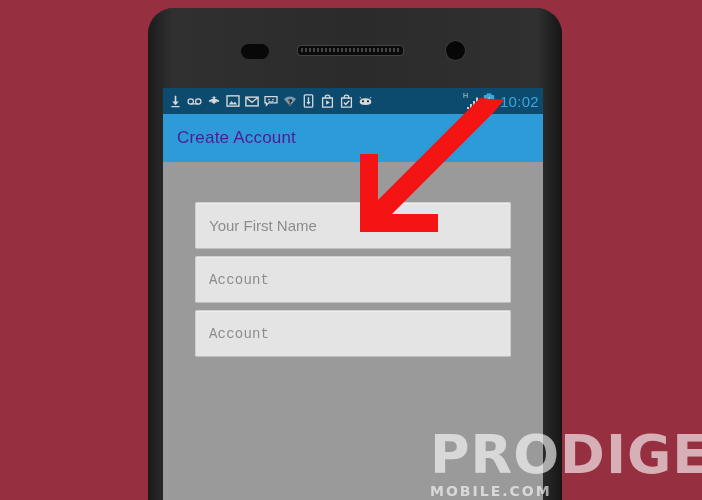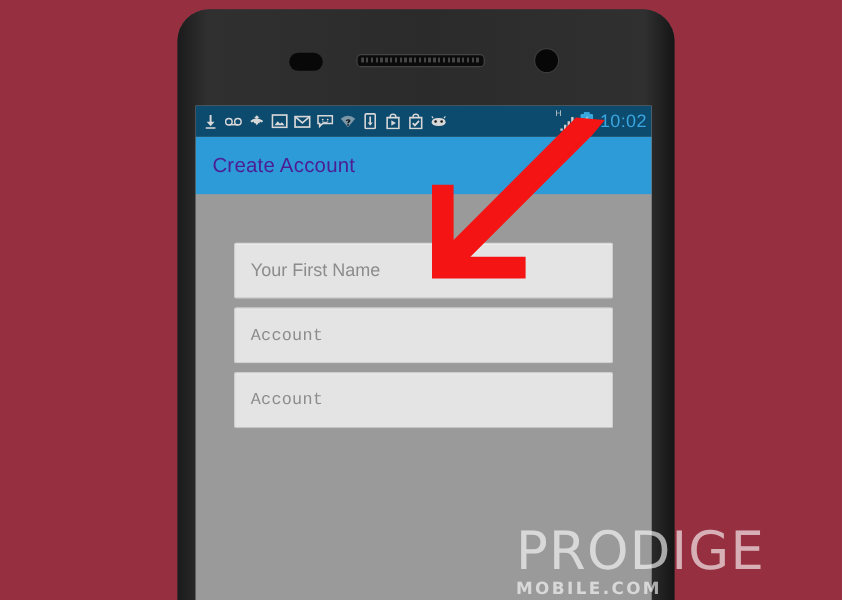--- a/index.html
+++ b/index.html
@@ -164,22 +164,22 @@
   
   #watermark {
     position: absolute;
     right: 8px; bottom: 2px;
     width: 264px;
     text-align: left;
     pointer-events: none;
     line-height: 1;
   }
   #wm-main {
-    font-size: 44px;
-    font-weight: 400;
+    font-size: 54px;
+    font-weight: 700;
     letter-spacing: 1px;
     color: rgba(255,255,255,.62);
     font-family: "DejaVu Sans", sans-serif;
   }
   #wm-sub {
     font-size: 14px;
     font-weight: 700;
     letter-spacing: 2px;
     color: rgba(255,255,255,.62);
     font-family: "DejaVu Sans", sans-serif;

